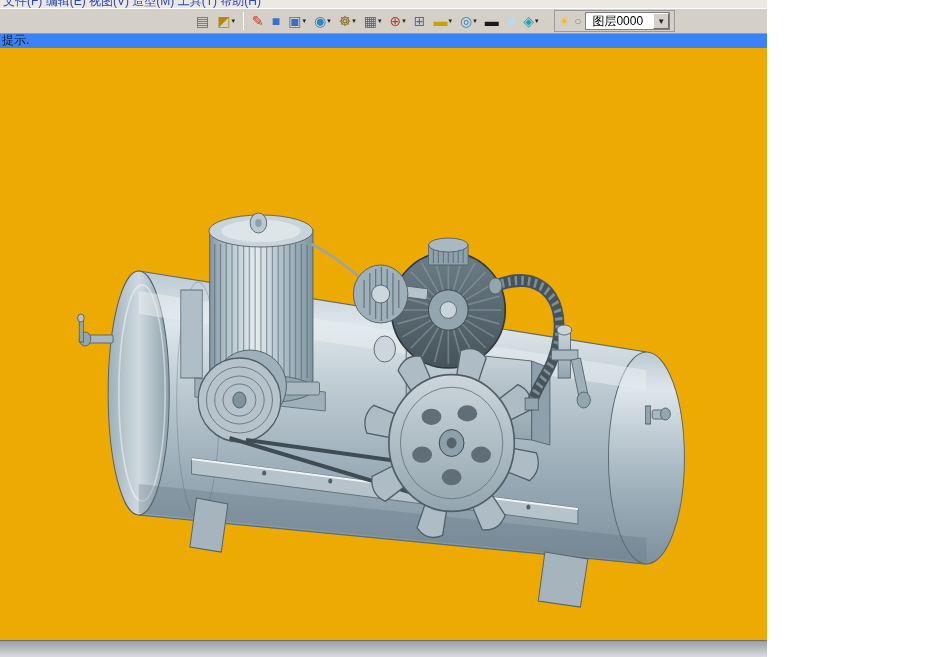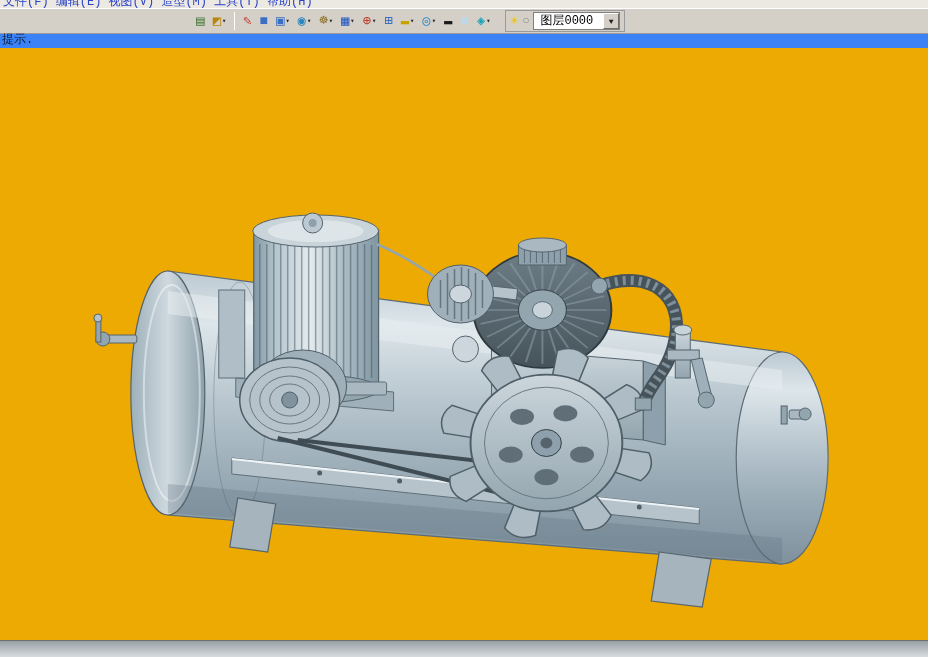--- a/index.html
+++ b/index.html
@@ -1,18 +1,18 @@
 <!DOCTYPE html>
 <html><head>
 <meta charset="utf-8">
 <style>
   * { box-sizing: border-box; margin: 0; padding: 0; }
   html,body { width: 929px; height: 657px; overflow: hidden;
     font-family: "Liberation Sans", "DejaVu Sans", sans-serif; }
-  .app { width: 928px; height: 657px; display: flex; flex-direction: column; background: #d4d0c8; font-family: Liberation Mono, monospace; }
+  .app { width: 767px; height: 657px; display: flex; flex-direction: column; background: #d4d0c8; }
 
   
   .menubar { height: 8px; background: #ece9e2; overflow: hidden; position: relative; flex: 0 0 auto; }
   .menubar span { position: absolute; top: -7px; left: 3px; font-size: 12px; color: #2a41c8; white-space: nowrap; }
 
   
   .toolbar { height: 26px; flex: 0 0 auto; display: flex; align-items: center;
     padding-left: 193px; gap: 2px; background: #d4d0c8;
     border-top: 1px solid #ffffff; border-bottom: 1px solid #9a9a9a; }
   .tb-btn { display: flex; align-items: center; height: 20px; padding: 0 2px; border: 1px solid transparent; }

